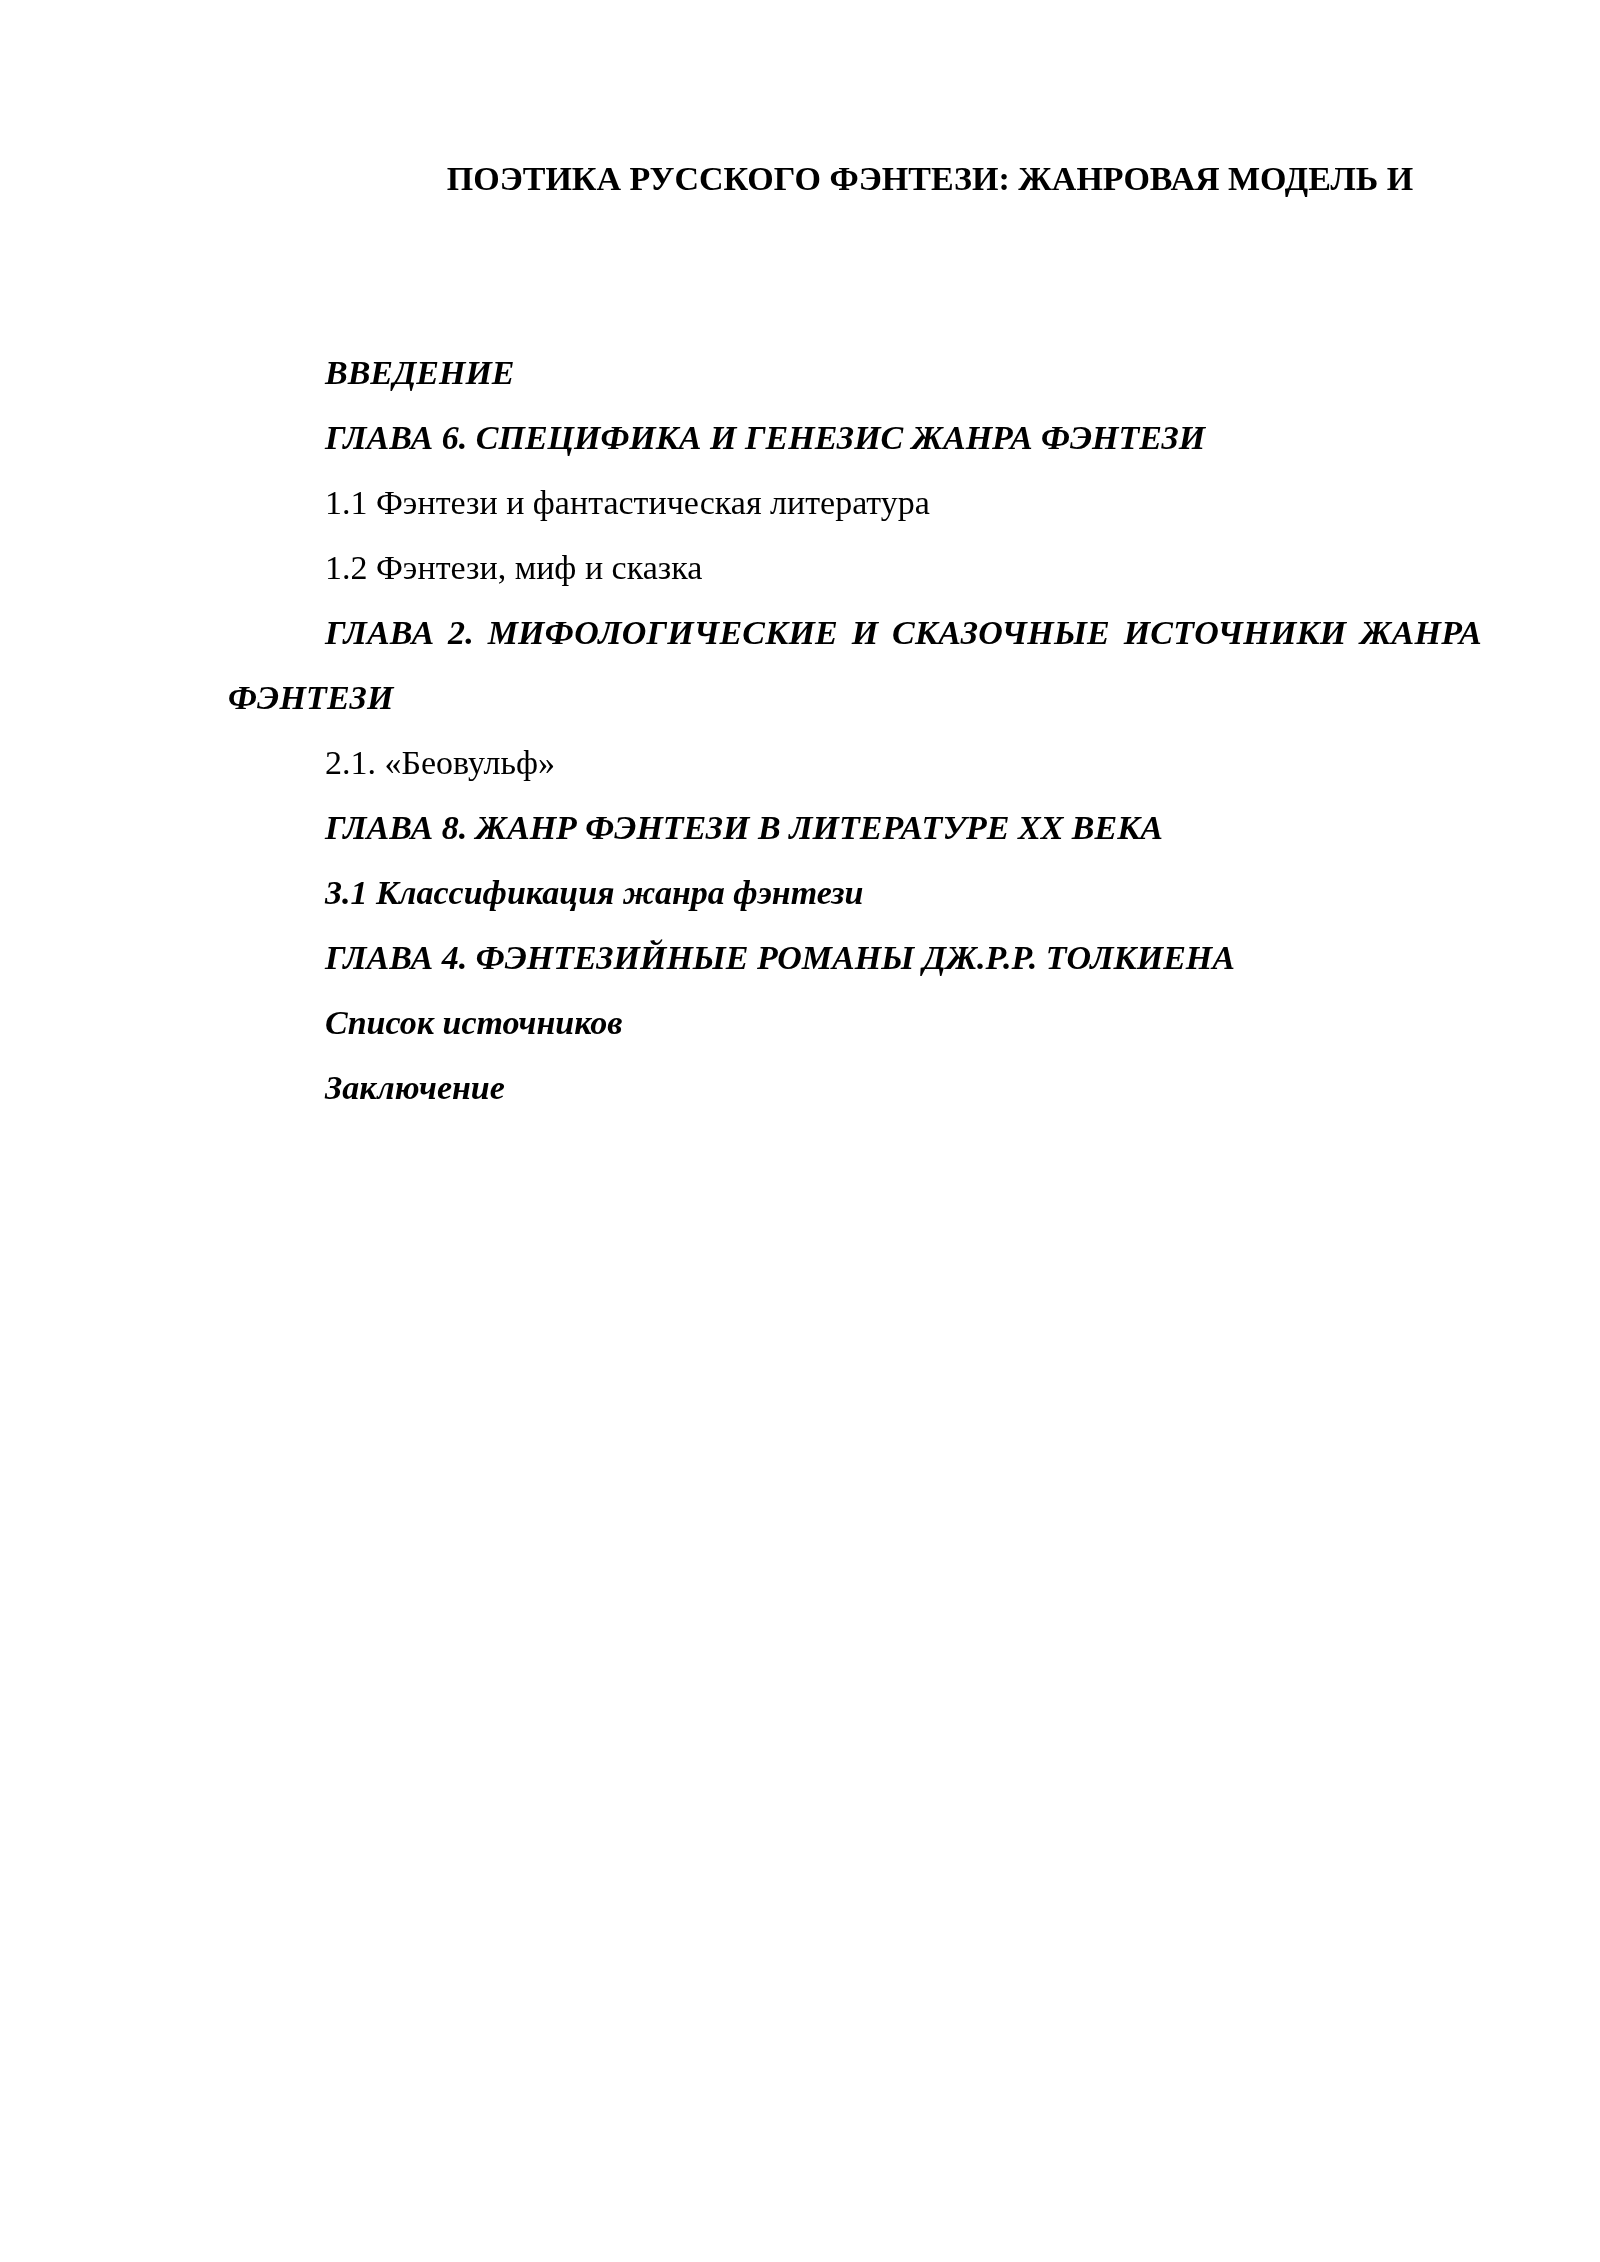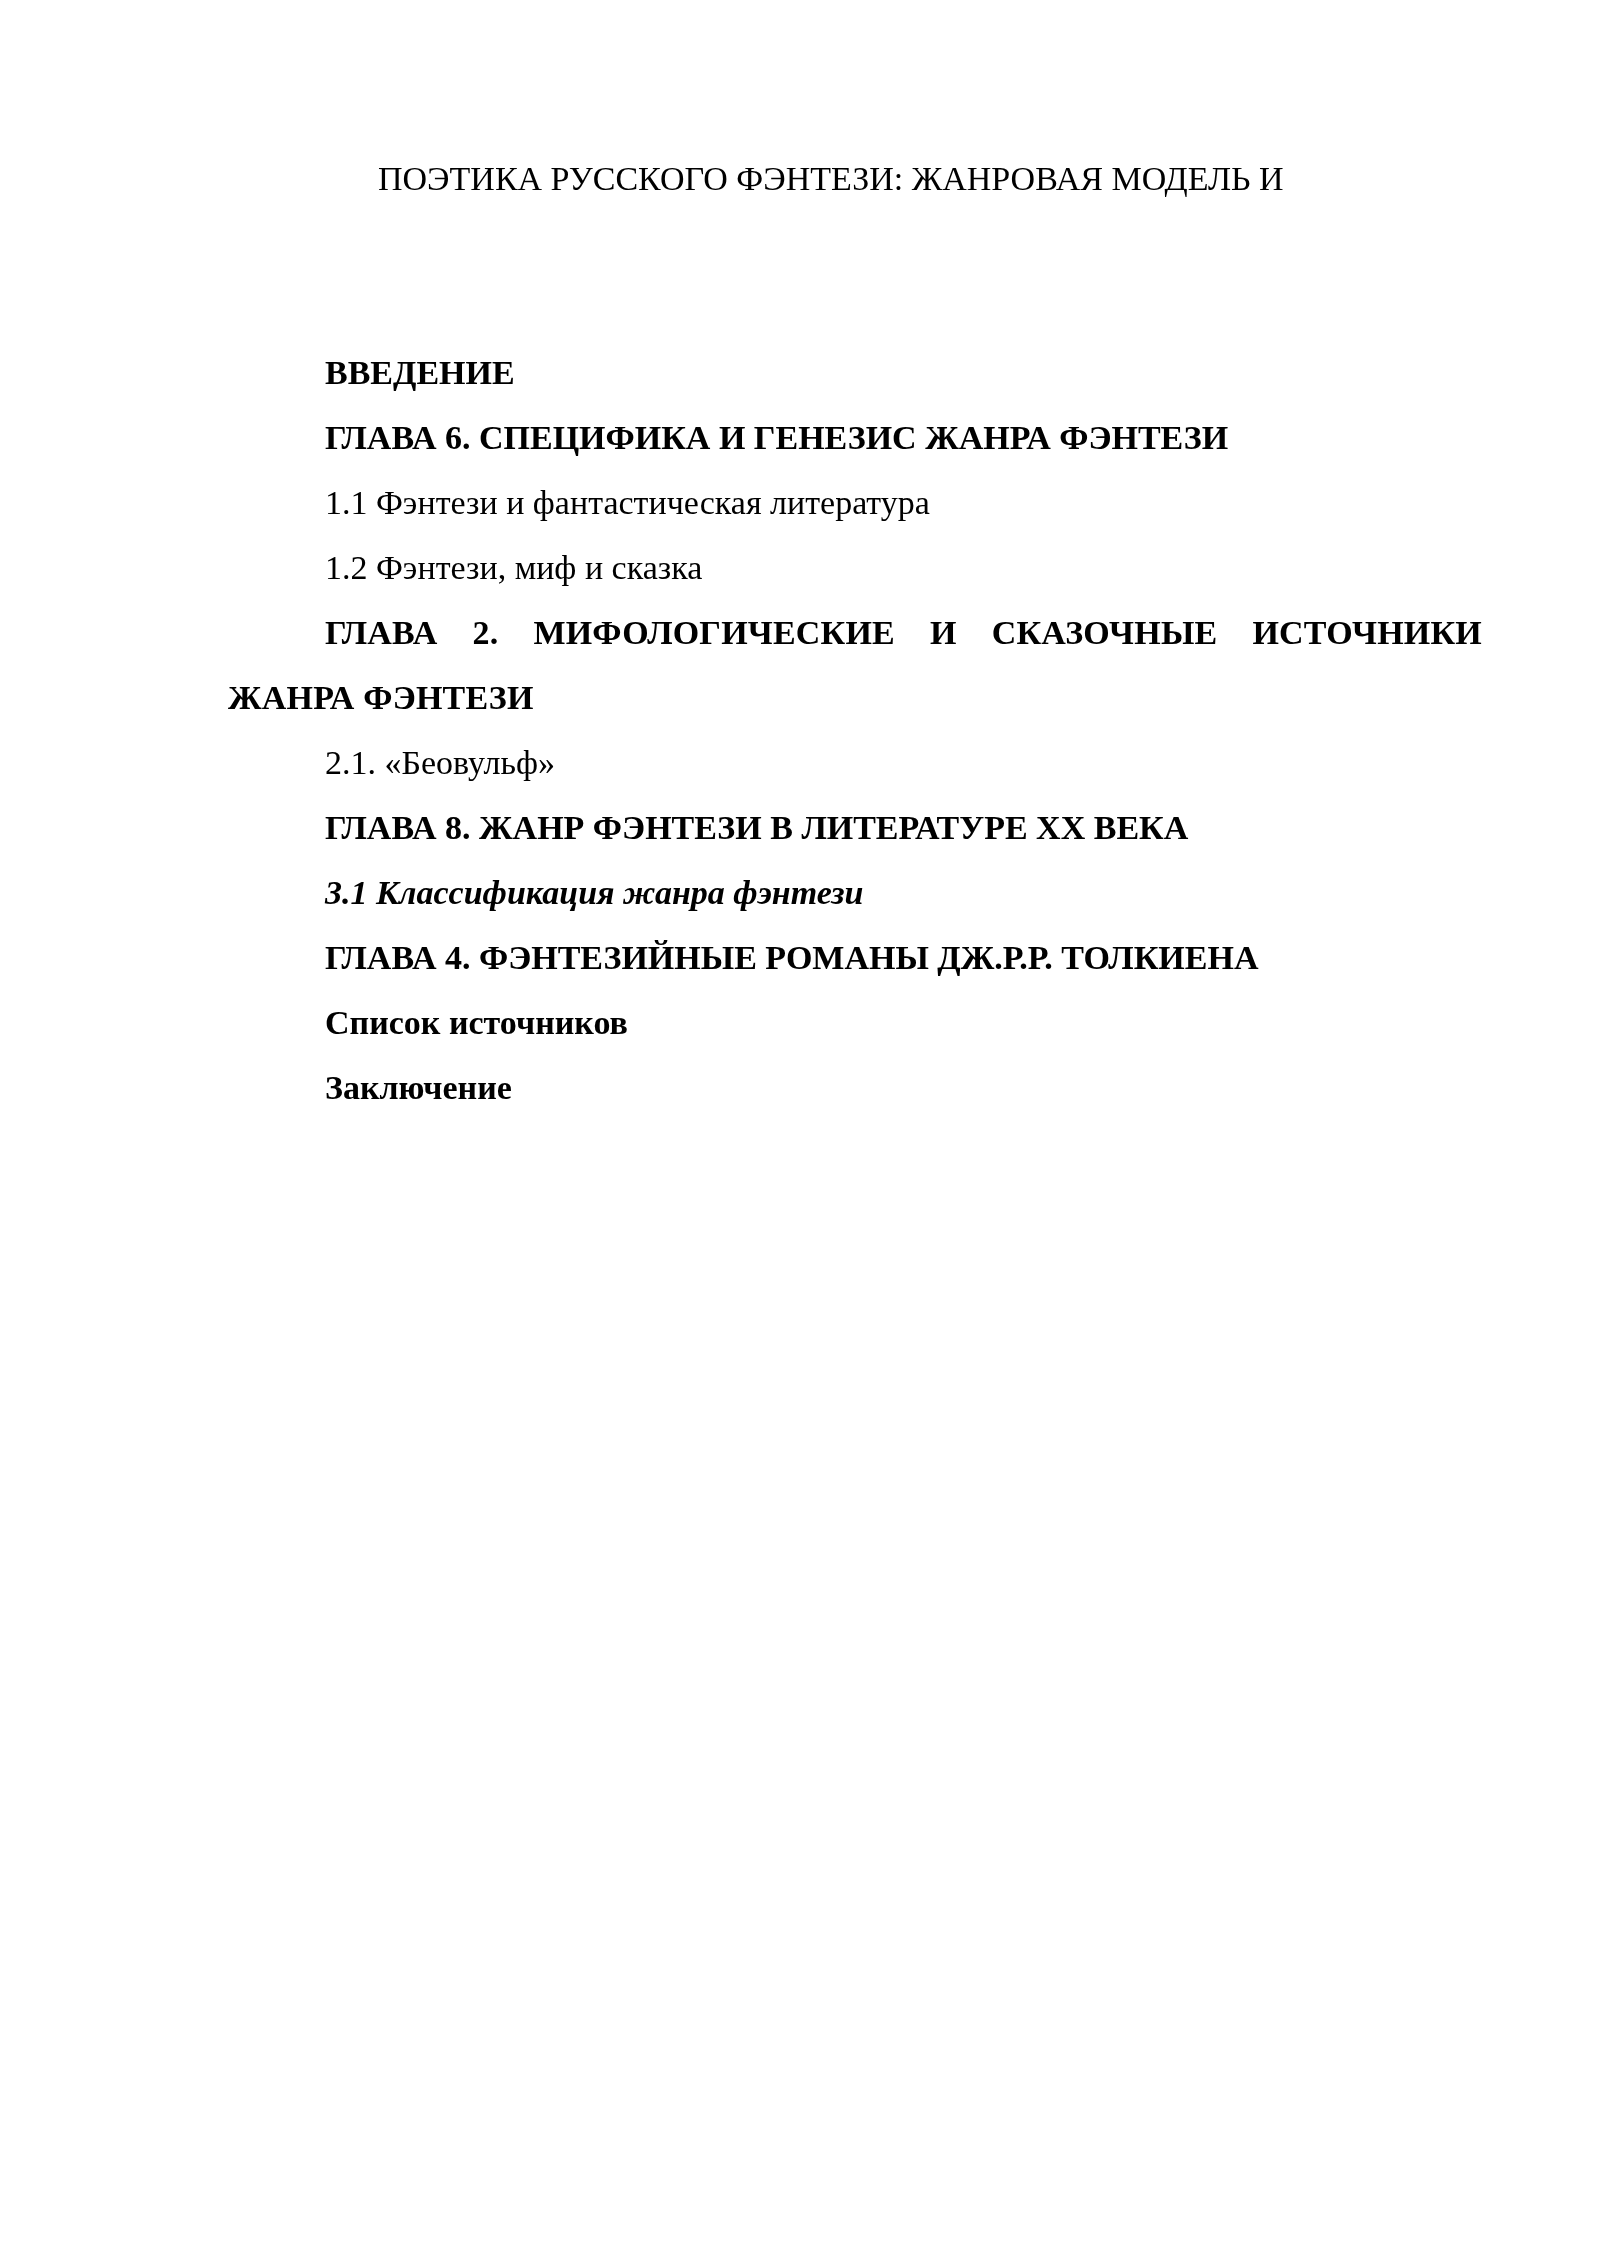--- a/index.html
+++ b/index.html
@@ -21,21 +21,22 @@
       top: 0;
       width: 1600px;
       height: 2262px;
       background: #ffffff;
     }
     .title {
       position: absolute;
       left: 228px;
       width: 1254px;
       top: 146px;
-      font-weight: normal;
+      text-align: center;
+      font-weight: bold;
       font-size: 34px;
       line-height: 65px;
       margin: 0;
     }
     .title .line1 { display: block; padding-left: 150px; }
     .title .line2 { display: block; padding-left: 0px; }
     .toc {
       position: absolute;
       left: 228px;
       width: 1254px;
@@ -44,21 +45,21 @@
       padding: 0;
       list-style: none;
     }
     .toc-item {
       font-size: 34px;
       line-height: 65px;
       text-indent: 97px;
       margin: 0;
       text-align: justify;
     }
-    .toc-item.bold { font-weight: bold; }
+    .toc-item.bold { font-weight: bold; font-style: italic; }
     .toc-item.italic { font-style: italic; font-weight: bold; }
     .toc-item.regular { font-weight: normal; }
     .toc-item.justified-wrap {
       text-align: justify;
       text-align-last: left;
       letter-spacing: 0.2px;
     }
   </style>
 </head>
 <body>

